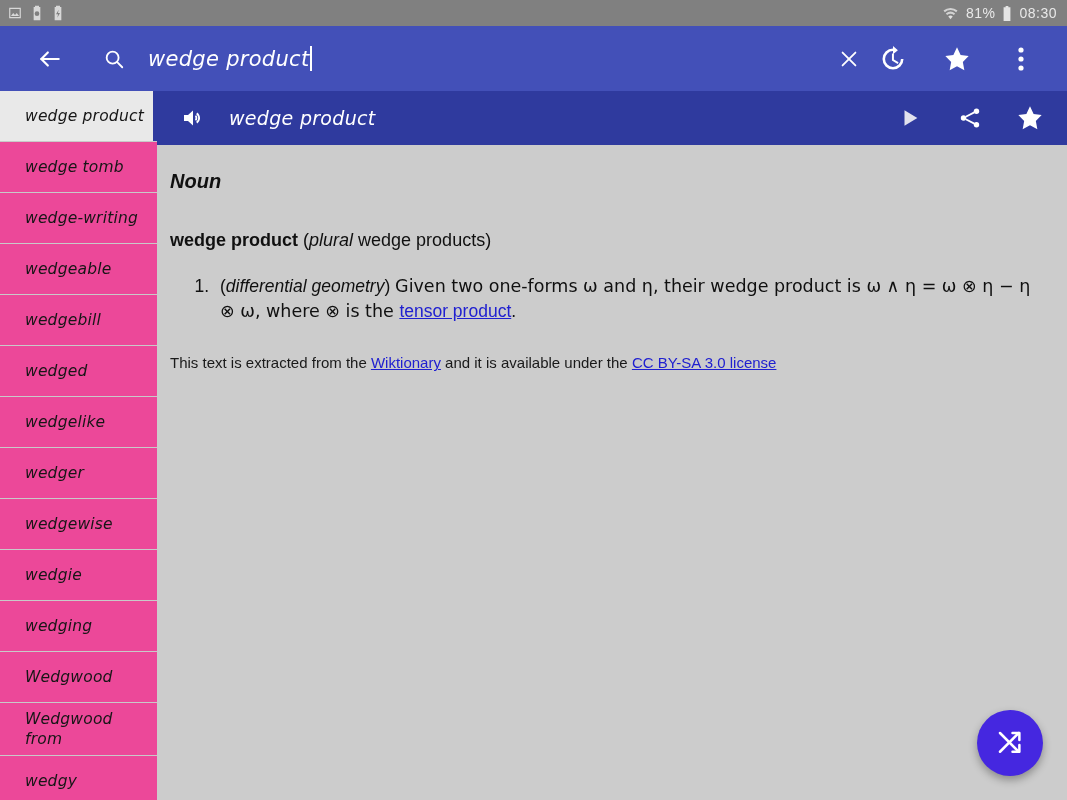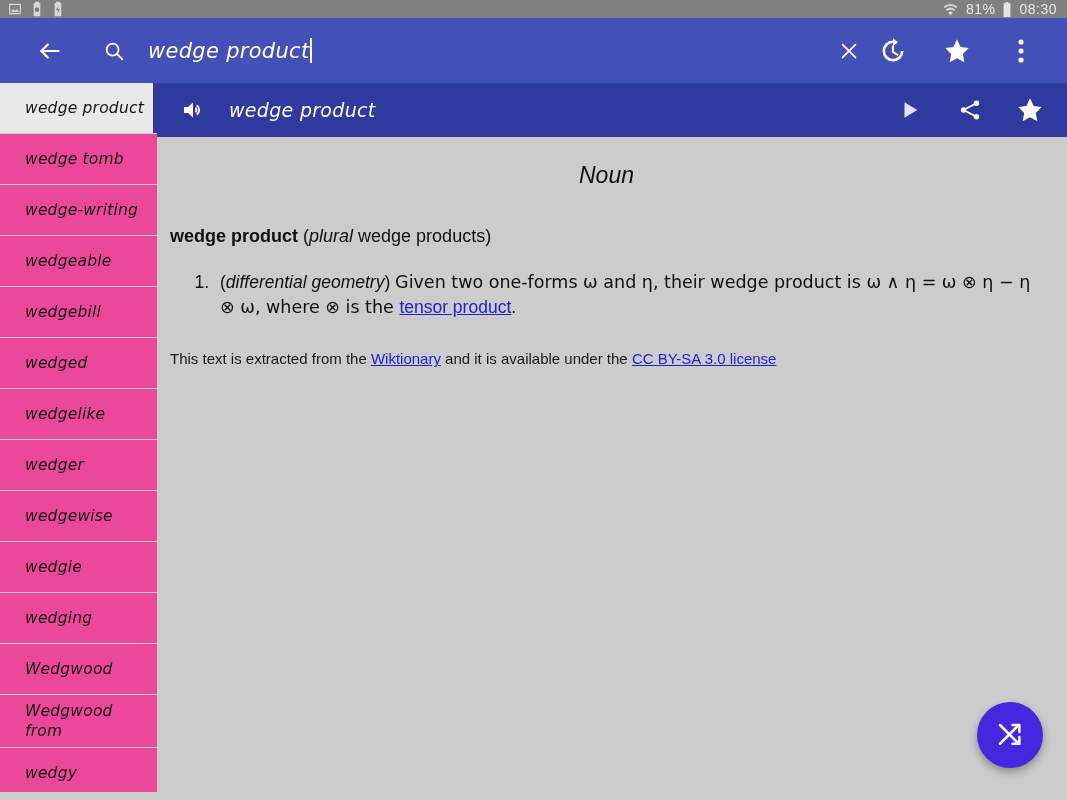--- a/index.html
+++ b/index.html
@@ -7,21 +7,21 @@
   html, body {
     width: 1067px;
     height: 800px;
     overflow: hidden;
     font-family: "Liberation Sans", sans-serif;
     background: #cccccc;
   }
 
   
   .statusbar {
-    height: 18px;
+    height: 26px;
     background: #808080;
     display: flex;
     align-items: center;
     padding: 0 10px 0 8px;
     color: #e4e4e4;
   }
   .statusbar .notif-icons {
     display: flex;
     align-items: center;
     gap: 9px;
@@ -180,25 +180,24 @@
     width: 34px; height: 40px;
     display: flex; align-items: center; justify-content: center;
     cursor: pointer;
   }
 
   .article {
     padding: 20px 24px 0 13px;
     color: #101010;
   }
   .pos-heading {
-    font-weight: normal;
+    font-weight: bold;
     font-style: italic;
-    font-size: 23px;
+    font-size: 20px;
     margin: 5px 0 0 0;
-    text-align: center;
   }
   .headword-line {
     font-size: 18px;
     margin-top: 35px;
     line-height: 1.35;
   }
   .headword-line .hw { font-weight: bold; }
   .headword-line .it { font-style: italic; }
 
   ol.defs {

